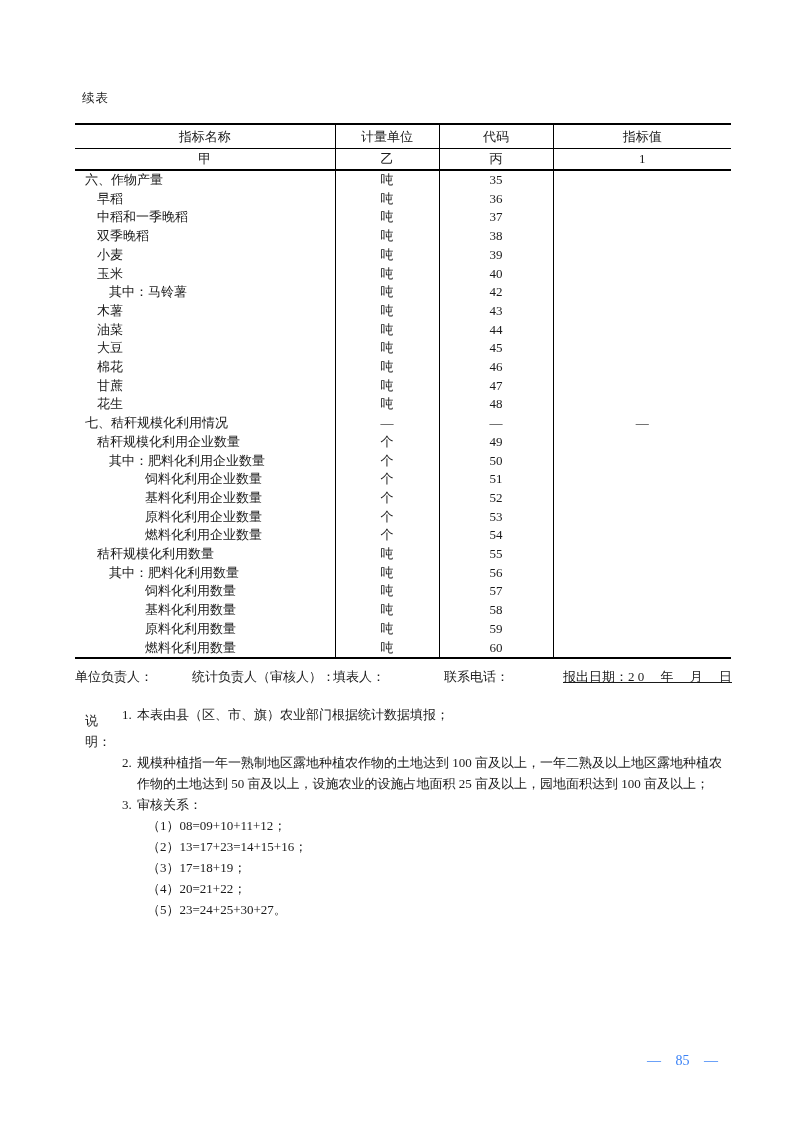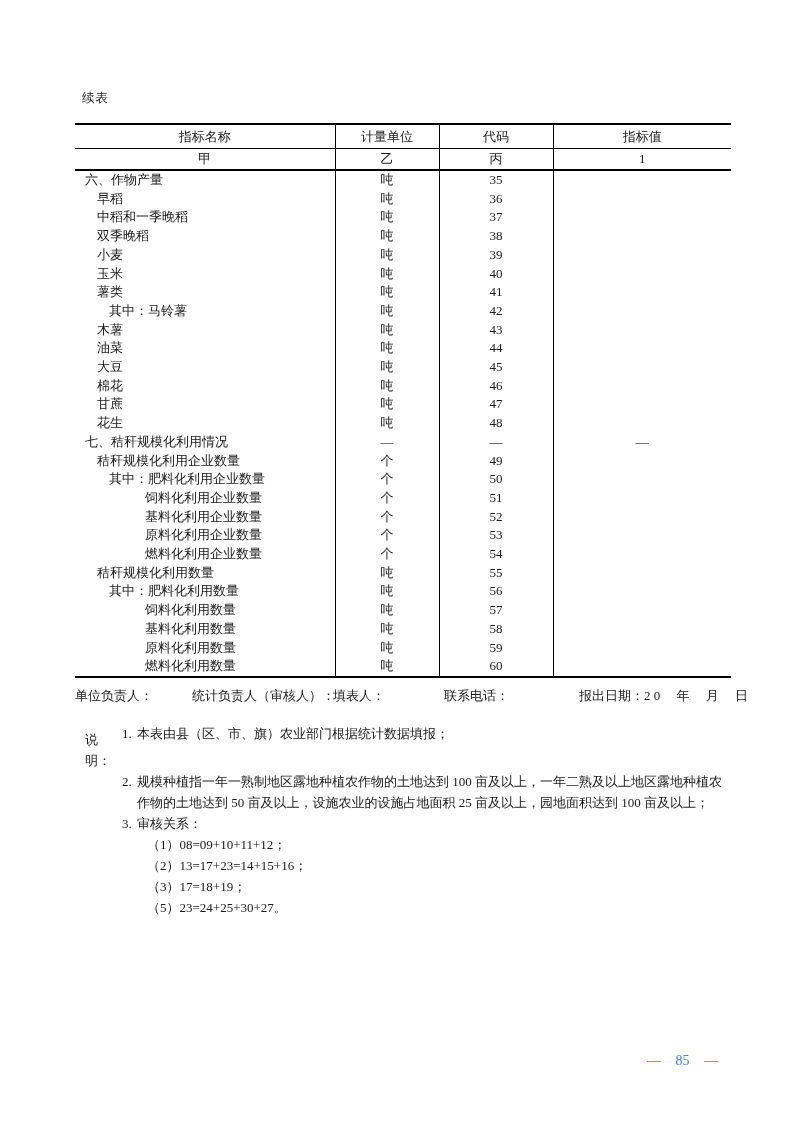--- a/index.html
+++ b/index.html
@@ -34,21 +34,21 @@
   .indent-1{padding-left:22px !important;}
   .indent-2{padding-left:34px !important;}
   .indent-3{padding-left:70px !important;}
 
   .sig{position:relative;height:20px;margin-top:9px;font-size:13px;}
   .sig span{position:absolute;top:0;white-space:pre;}
   .sig-1{left:0;}
   .sig-2{left:117px;}
   .sig-3{left:258px;}
   .sig-4{left:369px;}
-  .sig-5{left:504px;}
+  .sig-5{left:488px;text-decoration:underline;}
 
   .notes{margin-top:16px;padding-left:10px;font-size:13px;line-height:21px;}
   .note-row{display:flex;}
   .note-label{width:37px;flex:none;margin-top:6px;}
   .note-no{width:15px;flex:none;}
   .note-text{flex:1;}
   .relations{margin-left:62px;}
   .relation-line{white-space:pre;}
 
   .pagenum{
@@ -118,26 +118,20 @@
     <td class="c-code vline">39</td>
     <td class="c-value"></td>
   </tr>
           <tr>
     <td class="c-name vline indent-1">玉米</td>
     <td class="c-unit vline">吨</td>
     <td class="c-code vline">40</td>
     <td class="c-value"></td>
   </tr>
           <tr>
-    <td class="c-name vline indent-1">薯类</td>
-    <td class="c-unit vline">吨</td>
-    <td class="c-code vline">41</td>
-    <td class="c-value"></td>
-  </tr>
-          <tr>
     <td class="c-name vline indent-2">其中：马铃薯</td>
     <td class="c-unit vline">吨</td>
     <td class="c-code vline">42</td>
     <td class="c-value"></td>
   </tr>
           <tr>
     <td class="c-name vline indent-1">木薯</td>
     <td class="c-unit vline">吨</td>
     <td class="c-code vline">43</td>
     <td class="c-value"></td>
@@ -274,20 +268,21 @@
       </div>
       <div class="note-row">
         <span class="note-label"></span>
         <span class="note-no">3.</span>
         <span class="note-text">审核关系：</span>
       </div>
       <div class="relations">
           <div class="relation-line">（1）08=09+10+11+12；</div>
           <div class="relation-line">（2）13=17+23=14+15+16；</div>
           <div class="relation-line">（3）17=18+19；</div>
+          <div class="relation-line">（4）20=21+22；</div>
           <div class="relation-line">（5）23=24+25+30+27。</div>
         </div>
     </div>
 
   </div>
 
   <div class="pagenum">
     <span class="dash">—</span>
     <span class="num">85</span>
     <span class="dash">—</span>

